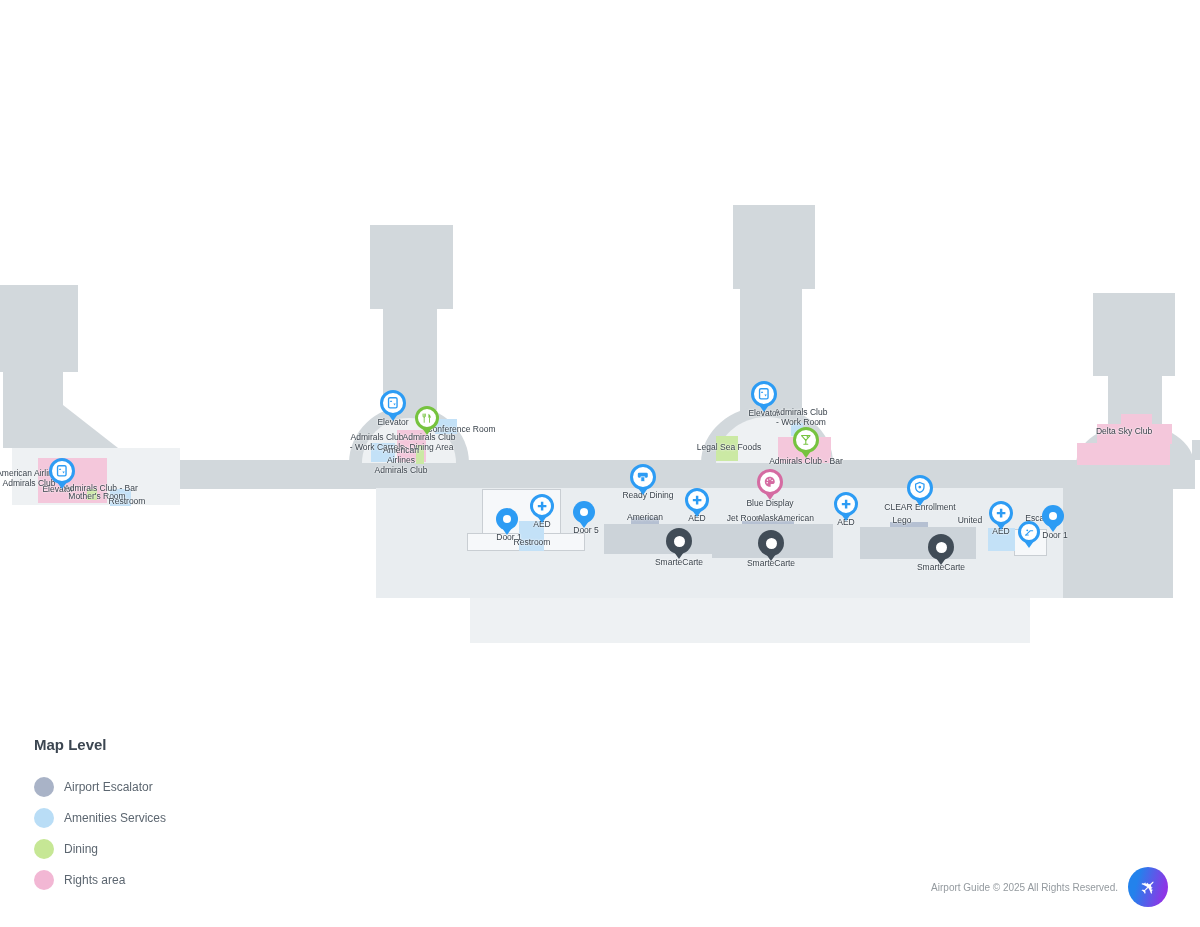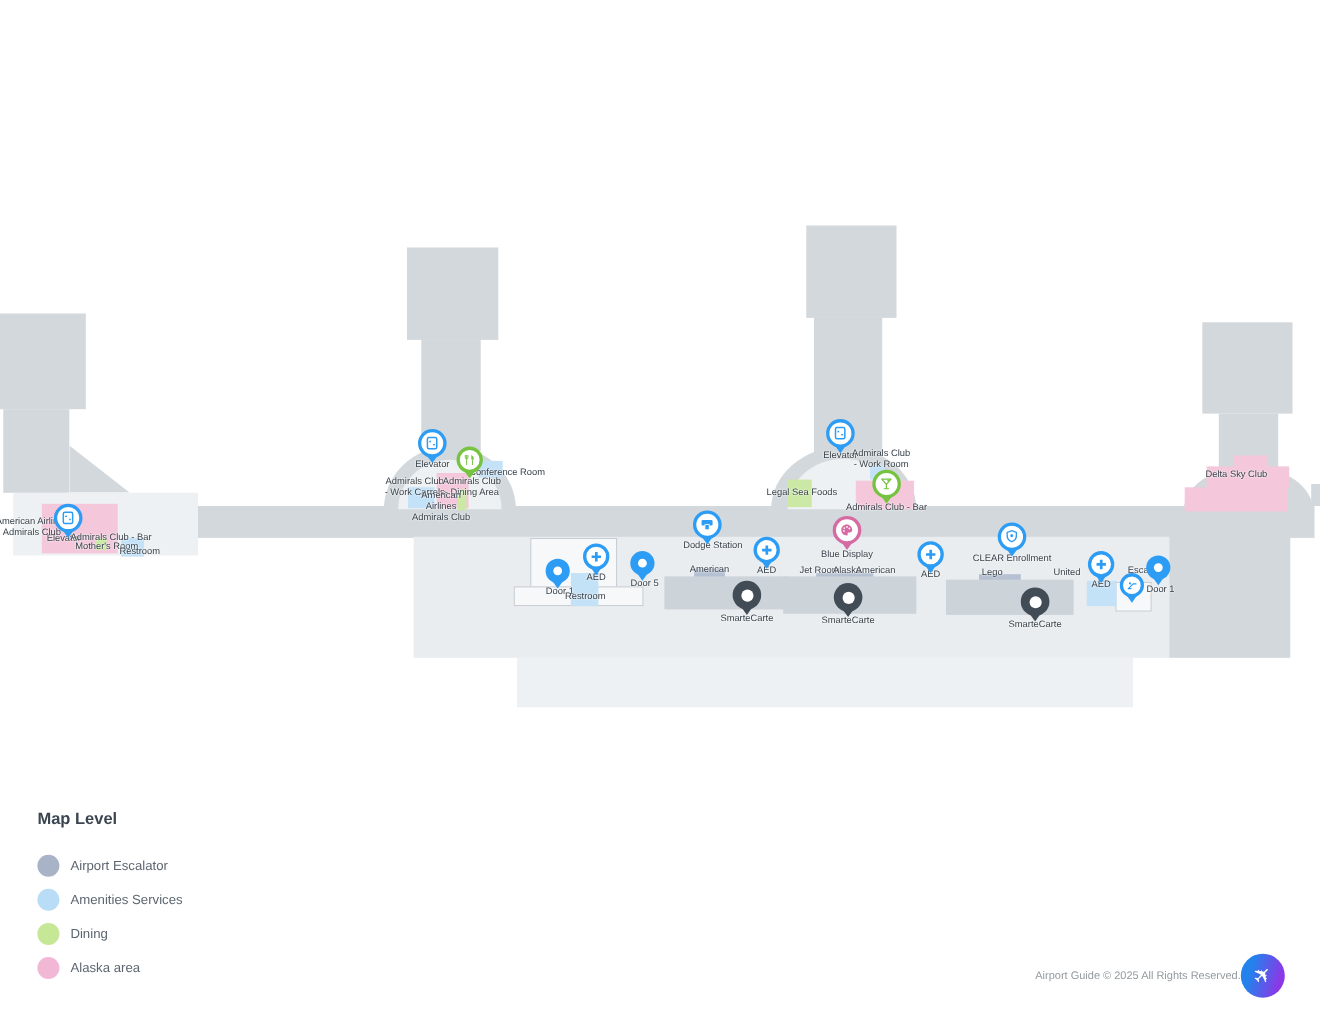--- a/index.html
+++ b/index.html
@@ -20,21 +20,21 @@
   .pin .glyph svg{display:block;width:100%;height:100%;}
   .pin-solid .disc,.pin-dark .disc{border:none;}
   .pin .dot{display:block;border-radius:50%;background:#fff;}
   .pin-solid .dot{width:8px;height:8px;}
   .pin-dark .dot{width:11px;height:11px;}
   .legend{position:absolute;left:34px;top:736px;}
   .legend h2{margin:0 0 24px 0;font-size:15px;font-weight:bold;color:#3c4651;}
   .legend-row{display:flex;align-items:center;margin-bottom:11px;height:20px;}
   .legend-dot{width:20px;height:20px;border-radius:50%;margin-right:10px;flex:0 0 auto;}
   .legend-label{font-size:12px;color:#5c6670;}
-  .footer{position:absolute;top:867px;right:32px;display:flex;align-items:center;}
+  .footer{position:absolute;top:867px;right:32px;display:flex;align-items:center;gap:10px;}
   .footer-text{font-size:10px;color:#949a9f;}
   .logo{width:40px;height:40px;border-radius:50%;display:flex;align-items:center;justify-content:center;background:linear-gradient(105deg,#2382ec 25%,#8d36e6 85%);}
   .plane{color:#fff;font-size:20px;transform:rotate(-45deg);line-height:1;}
 </style>
 </head>
 <body>
 
 <div class="canvas">
 
   <div class="map">
@@ -194,21 +194,21 @@
         <i class="tail" style="border-top-color: rgb(45, 156, 244);"></i>
         <span class="disc" style="border-color: rgb(45, 156, 244);">
           <span class="glyph" style="color: rgb(45, 156, 244);">
             <svg viewBox="0 0 24 24">
               <rect x="3.2" y="5" width="17.6" height="8.5" rx="2" fill="currentColor"></rect>
               <path fill="currentColor" stroke="#fff" stroke-width="1.4" d="M8.5 12h7v7c0 .8-.6 1.5-1.4 1.5H9.9c-.8 0-1.4-.7-1.4-1.5z"></path>
             </svg>
           </span>
         </span>
       </div>
-      <div class="map-label" style="left: 648px; top: 495px;">Dodge Station</div>
+      <div class="map-label" style="left: 648px; top: 495px;">Ready Dining</div>
       <div class="map-label" style="left: 645px; top: 517px;">American</div>
       <div class="pin pin-badge" style="left: 685px; top: 488px; width: 24px; height: 24px;">
         <i class="tail" style="border-top-color: rgb(45, 156, 244);"></i>
         <span class="disc" style="border-color: rgb(45, 156, 244);">
           <span class="glyph" style="color: rgb(45, 156, 244);">
             <svg viewBox="0 0 24 24">
               <path fill="currentColor" d="M9.6 3.6h4.8v6h6v4.8h-6v6H9.6v-6h-6V9.6h6z"></path>
             </svg>
           </span>
         </span>
@@ -321,21 +321,21 @@
         <div class="legend-row">
           <span class="legend-dot" style="background: rgb(185, 221, 246);"></span>
           <span class="legend-label">Amenities Services</span>
         </div>
         <div class="legend-row">
           <span class="legend-dot" style="background: rgb(198, 231, 149);"></span>
           <span class="legend-label">Dining</span>
         </div>
         <div class="legend-row">
           <span class="legend-dot" style="background: rgb(242, 183, 212);"></span>
-          <span class="legend-label">Alaska area</span>
+          <span class="legend-label">Rights area</span>
         </div>
       </div>
   </div>
 
   <div class="footer">
     <span class="footer-text">Airport Guide © 2025 All Rights Reserved.</span>
     <span class="logo">
         <span class="plane">✈</span>
       </span>
   </div>

